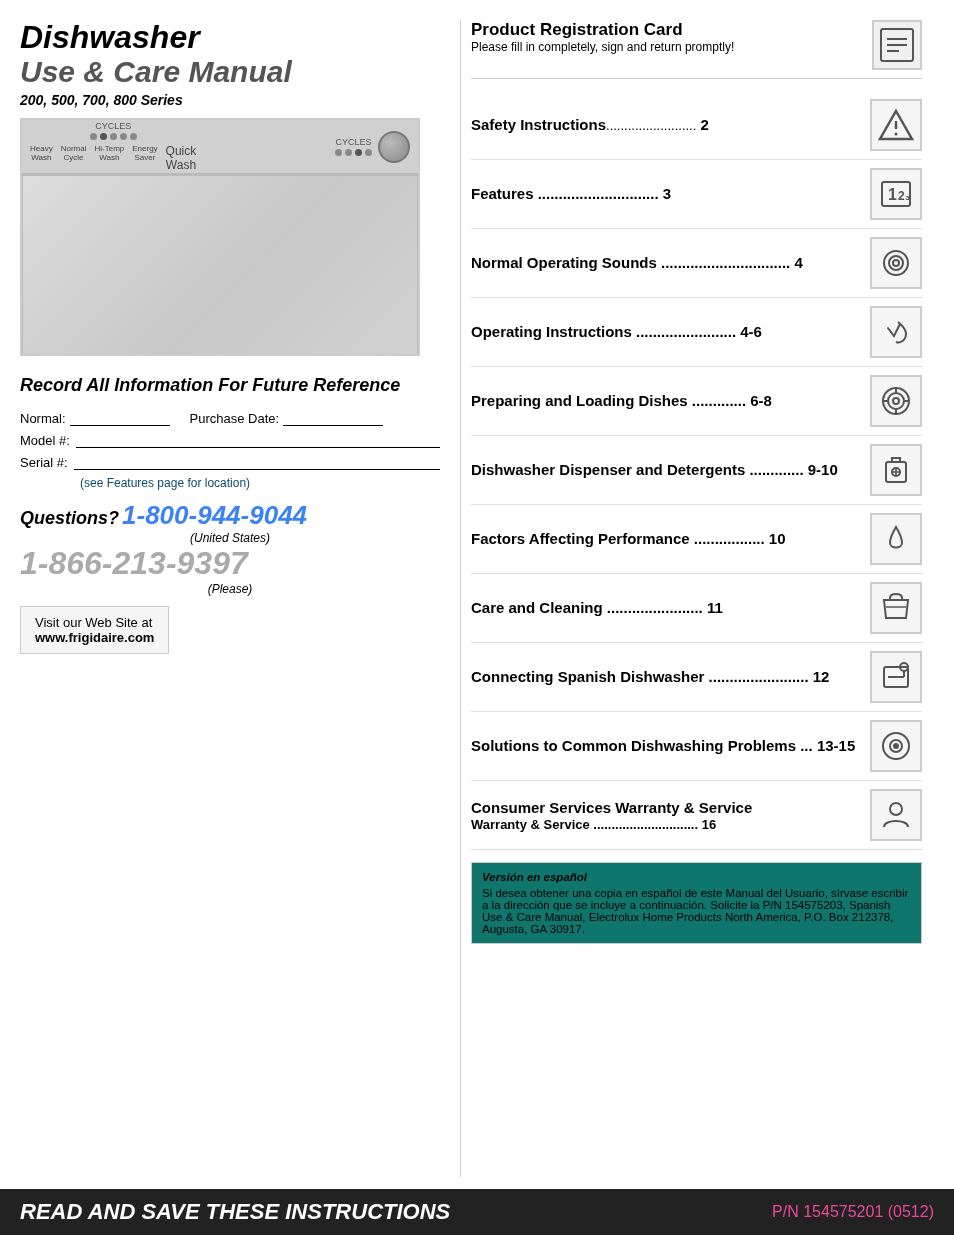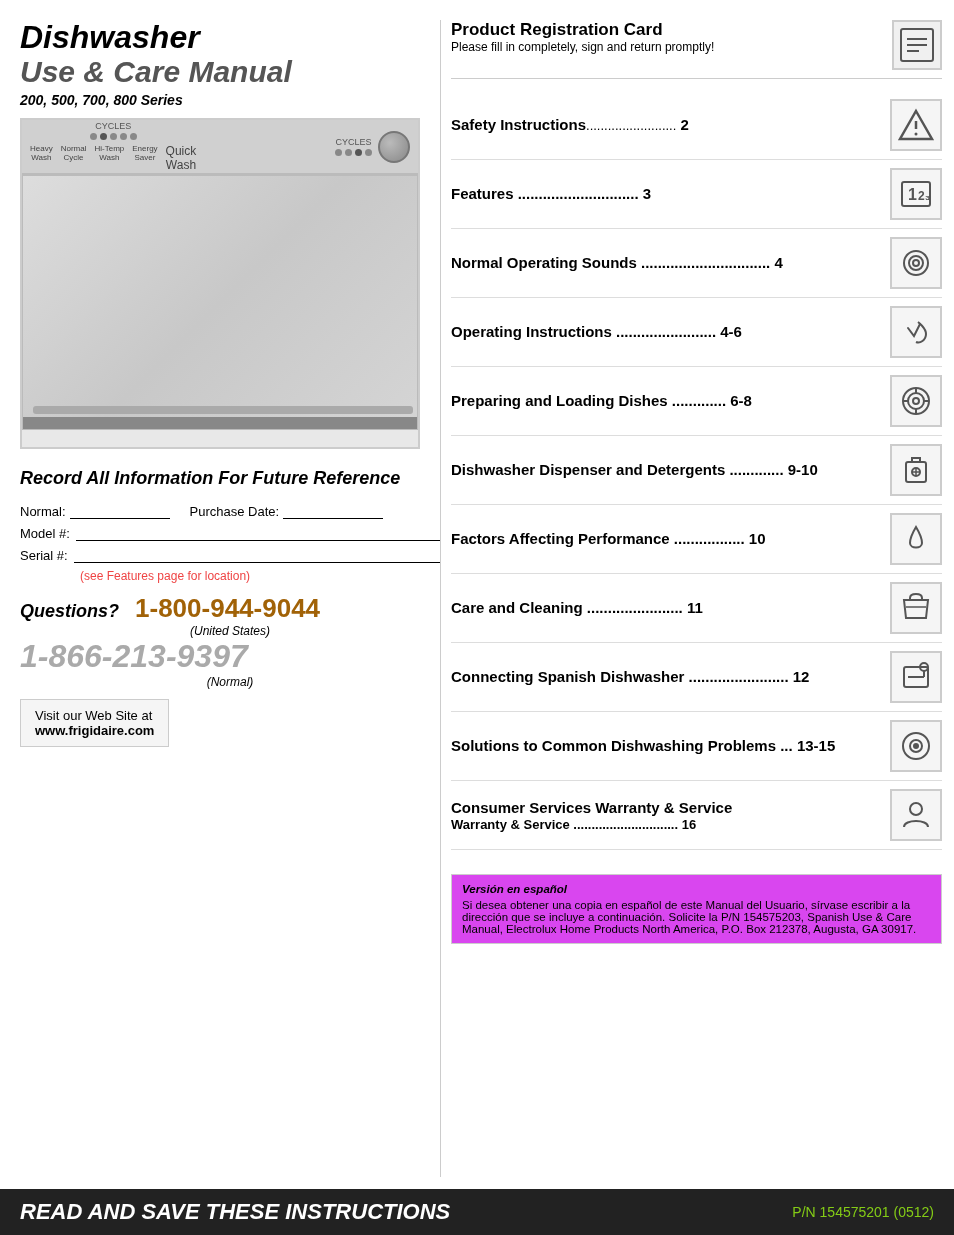--- a/index.html
+++ b/index.html
@@ -13,21 +13,22 @@
     }
     .page {
       width: 954px;
       min-height: 1235px;
       display: flex;
       flex-direction: column;
     }
     .main-content {
       display: flex;
       flex: 1;
-      padding: 20px 12px 0 20px;
+      padding: 20px 32px 0 20px;
+      gap: 20px;
     }
     
     .left-col {
       width: 420px;
       flex-shrink: 0;
     }
     .title-dishwasher {
       font-size: 32px;
       font-weight: bold;
       font-style: italic;
@@ -44,21 +45,21 @@
     .series-text {
       font-size: 14px;
       font-weight: bold;
       font-style: italic;
       margin-top: 4px;
       margin-bottom: 10px;
     }
     
     .dishwasher-img {
       width: 400px;
-      height: 331px;
+      height: 238px;
       border: 2px solid #ccc;
       background: #e8e8e8;
       position: relative;
       margin-bottom: 18px;
       overflow: hidden;
     }
     .dw-control-panel {
       height: 55px;
       background: #d0d0d0;
       border-bottom: 2px solid #bbb;
@@ -136,35 +137,36 @@
       align-items: flex-end;
       gap: 4px;
     }
     .field-line {
       border-bottom: 1px solid #000;
       height: 16px;
     }
     .field-line-short { width: 100px; }
     .serial-note {
       font-size: 12px;
-      color: #ef4444;
+      color: #0c4a6e;
       margin-left: 60px;
       margin-bottom: 10px;
     }
     .questions-label {
       font-size: 18px;
       font-weight: bold;
       font-style: italic;
       display: inline;
     }
     .questions-number {
       font-size: 26px;
       font-weight: bold;
-      color: #a16207;
-      margin-left: 16px;
+      font-style: italic;
+      color: #3b82f6;
+      margin-left: 3px;
     }
     .questions-row {
       display: flex;
       align-items: baseline;
       gap: 0;
       margin-top: 6px;
     }
     .us-label { font-size: 12px; font-style: italic; text-align: center; display: block; }
     .canada-number {
       font-size: 32px;
@@ -240,25 +242,25 @@
       flex-shrink: 0;
       background: #f5f5f5;
       overflow: hidden;
     }
     .toc-icon svg {
       width: 36px;
       height: 36px;
     }
     
     .spanish-section {
-      margin-top: 24px;
+      margin-top: 12px;
       border: 1px solid #ccc;
       padding: 8px 10px;
       font-size: 11.5px;
-      background: #d946ef;
+      background: #0f766e;
     }
     .spanish-title {
       font-style: italic;
       font-weight: bold;
       margin-bottom: 4px;
     }
     
     .footer {
       background: #222;
       color: #fff;
@@ -267,22 +269,22 @@
       justify-content: space-between;
       padding: 10px 20px;
       margin-top: 12px;
     }
     .footer-text {
       font-size: 22px;
       font-weight: bold;
       font-style: italic;
     }
     .footer-pn {
-      font-size: 14px;
-      color: #84cc16;
+      font-size: 16px;
+      color: #ec4899;
     }
   </style>
 </head>
 <body>
 
 <div class="page">
   <div class="main-content">
 
     <div class="left-col">
       <div class="title-dishwasher">Dishwasher</div>
@@ -350,21 +352,21 @@
           <div class="record-field-line"></div>
         </div>
         <div class="serial-note">(see Features page for location)</div>
 
         <div class="questions-row">
           <span class="questions-label">Questions?</span>
           <span class="questions-number">1-800-944-9044</span>
         </div>
         <span class="us-label">(United States)</span>
         <span class="canada-number">1-866-213-9397</span>
-        <span class="canada-label">(Normal)</span>
+        <span class="canada-label">(Please)</span>
 
         <div class="website-box">
           <span>Visit our Web Site at</span><br>
           <span class="website-bold">www.frigidaire.com</span>
         </div>
       </div>
     </div>
 
     <div class="right-col">
 

